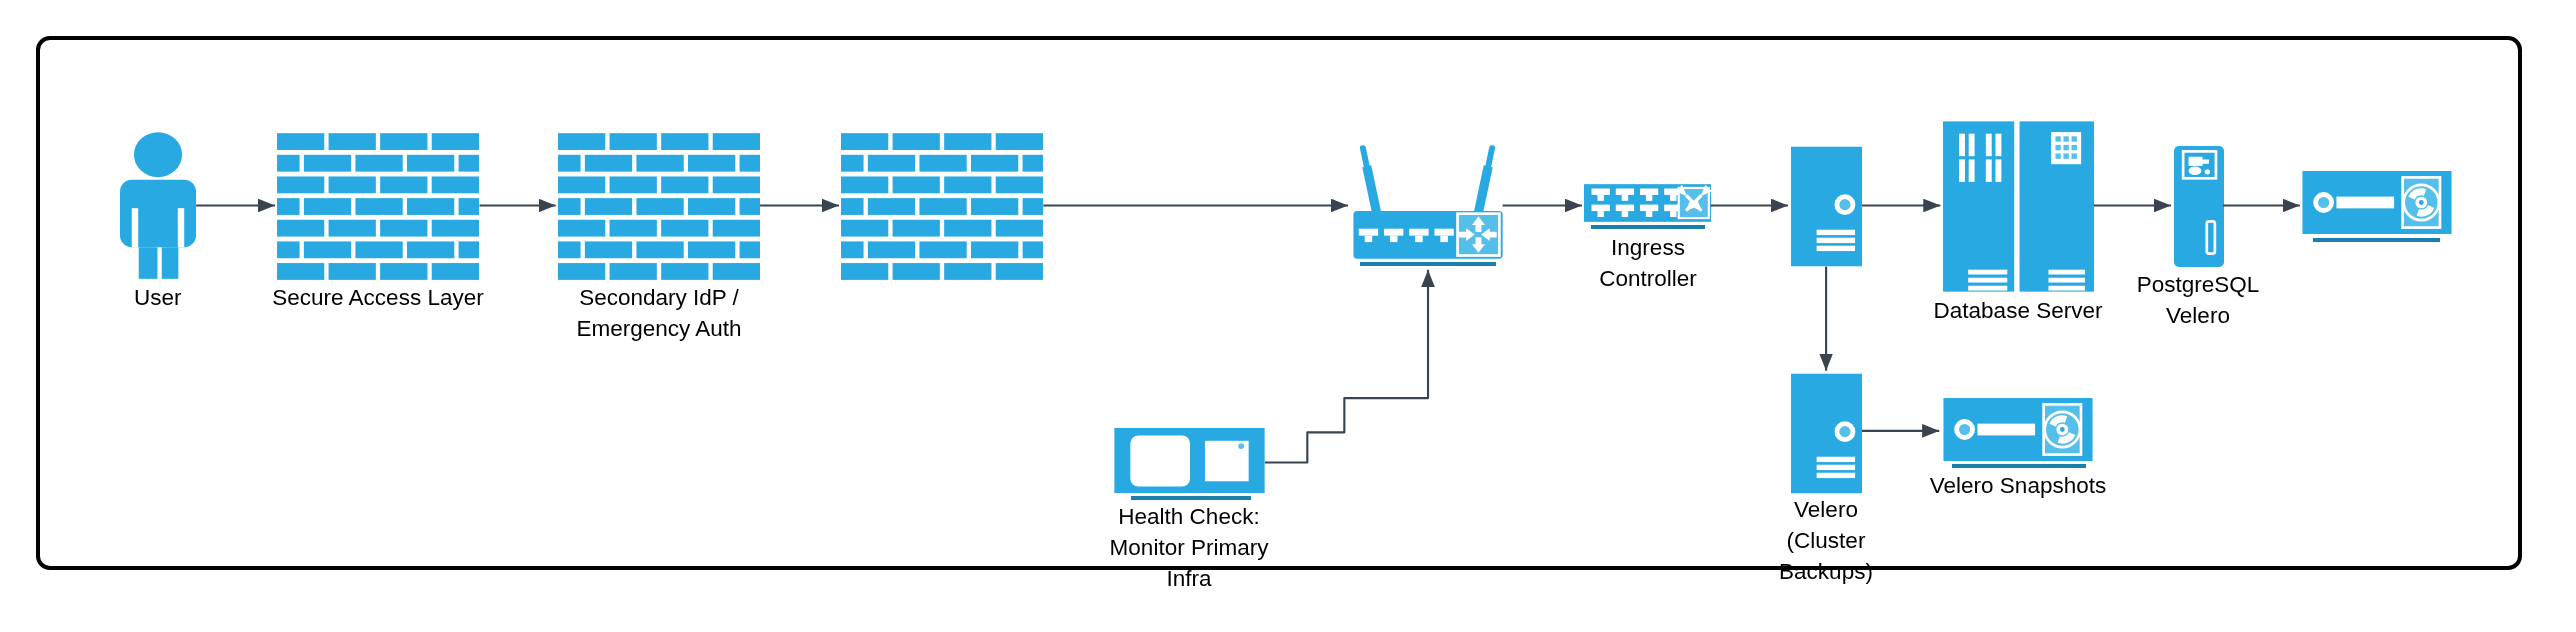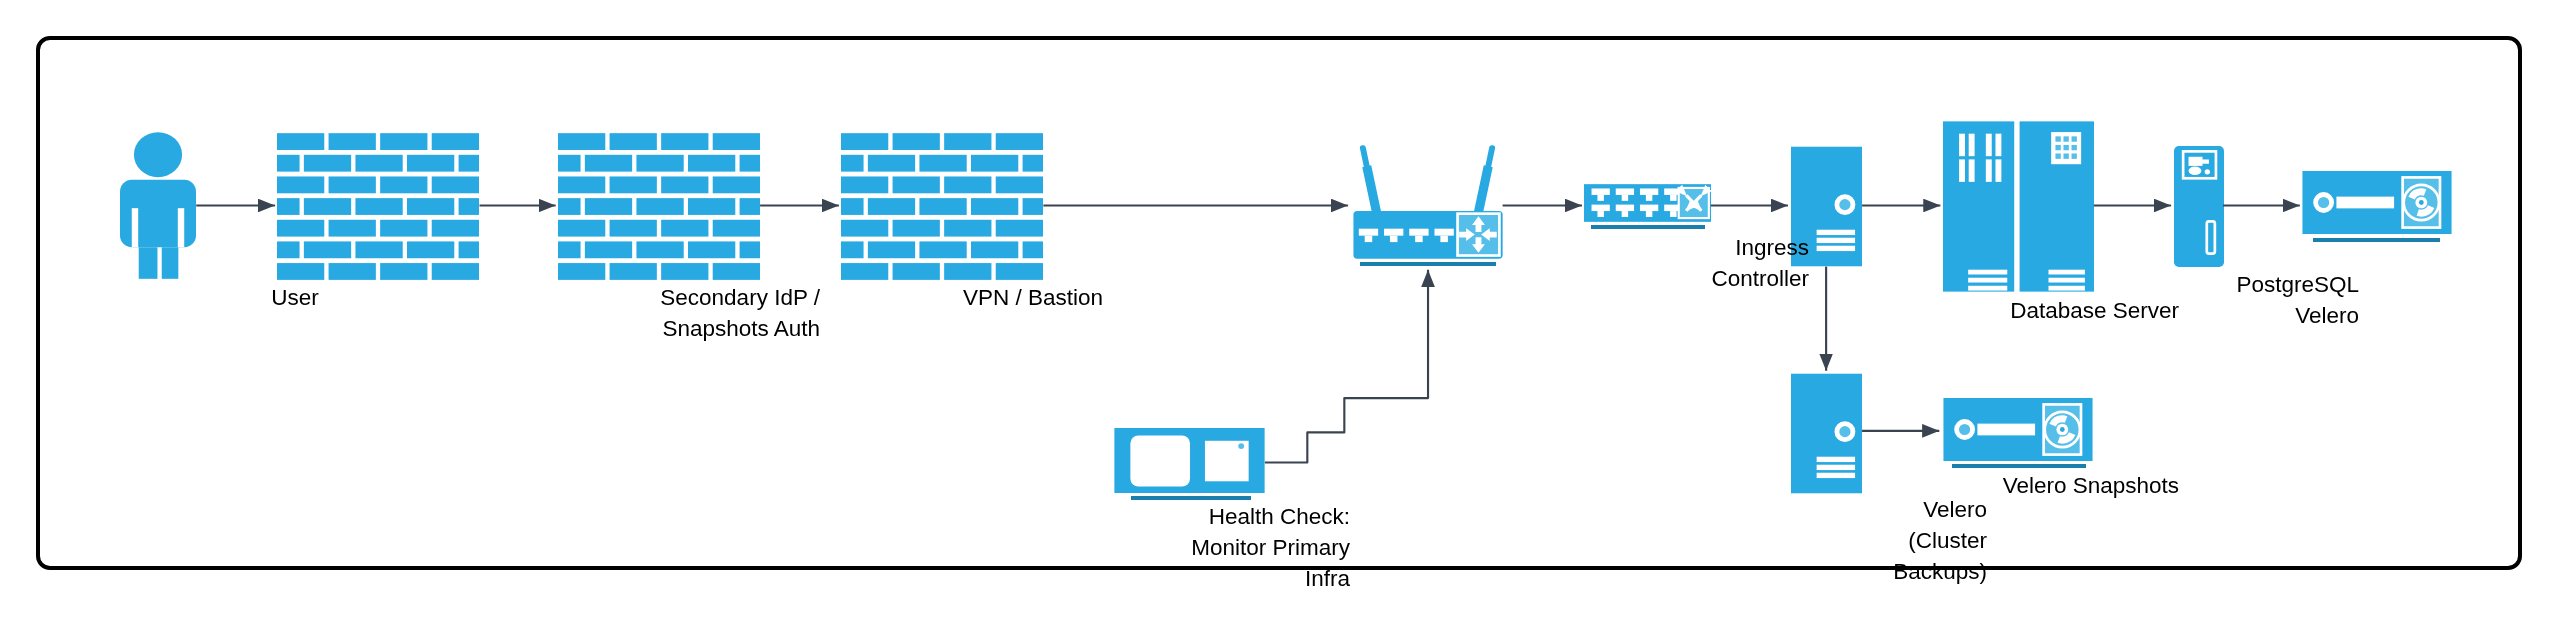--- a/index.html
+++ b/index.html
@@ -15,21 +15,21 @@
     position:relative;width:2576px;height:632px;background:var(--bg);
     font-family:"Liberation Sans", sans-serif;overflow:hidden;
   }
   .frame{
     position:absolute;left:36px;top:36px;width:2478px;height:526px;
     border:4.3px solid #000;border-radius:14px;background:transparent;
   }
   .icon{position:absolute;overflow:visible;}
   .shadow-bar{position:absolute;height:4.3px;background:var(--shadow);}
   .label{
-    position:absolute;width:322px;text-align:right;color:var(--ink);
+    position:absolute;width:322px;text-align:center;color:var(--ink);
     font-size:22.5px;line-height:31px;white-space:pre-line;
   }
   svg .f-blue{fill:var(--blue);}
   svg .f-light{fill:var(--lightblue);}
   svg .f-white{fill:#fff;}
   svg .f-none{fill:none;}
   svg .st-white{stroke:#fff;}
   svg.firewall rect{fill:var(--blue);}
   .edge{stroke:var(--arrow);stroke-width:4;fill:none;stroke-linejoin:round;}
   .ahead{fill:var(--arrow);}
@@ -318,23 +318,23 @@
     <path class="edge" d="M3188,383 H3332" marker-end="url(#ahead)"></path>
     <path class="edge" d="M3470,383 H3616" marker-end="url(#ahead)"></path>
     <path class="edge" d="M3902,383 H4046" marker-end="url(#ahead)"></path>
     <path class="edge" d="M4143,383 H4286" marker-end="url(#ahead)"></path>
     <path class="edge" d="M3403,497 V691" marker-end="url(#ahead)"></path>
     <path class="edge" d="M3470,803 H3614" marker-end="url(#ahead)"></path>
     <path class="edge" d="M2357,862 H2436 V806 H2505 V742 H2661 V503" marker-end="url(#ahead)"></path>
   </svg>
 
   <div class="label" style="left:-3.2px;top:282px">User</div>
+  <div class="label" style="left:217px;top:282px">Secure Access Layer</div>
   <div class="label" style="left:498px;top:282px">Secondary IdP /
-Snapshots Auth</div>
-  <div class="label" style="left:781px;top:282px">VPN / Bastion</div>
+Emergency Auth</div>
   <div class="label" style="left:1487px;top:232px">Ingress
 Controller</div>
   <div class="label" style="left:1857px;top:295px">Database Server</div>
   <div class="label" style="left:2037px;top:269px">PostgreSQL
 Velero</div>
   <div class="label" style="left:1028px;top:501px">Health Check:
 Monitor Primary
 Infra</div>
   <div class="label" style="left:1665px;top:494px">Velero
 (Cluster

